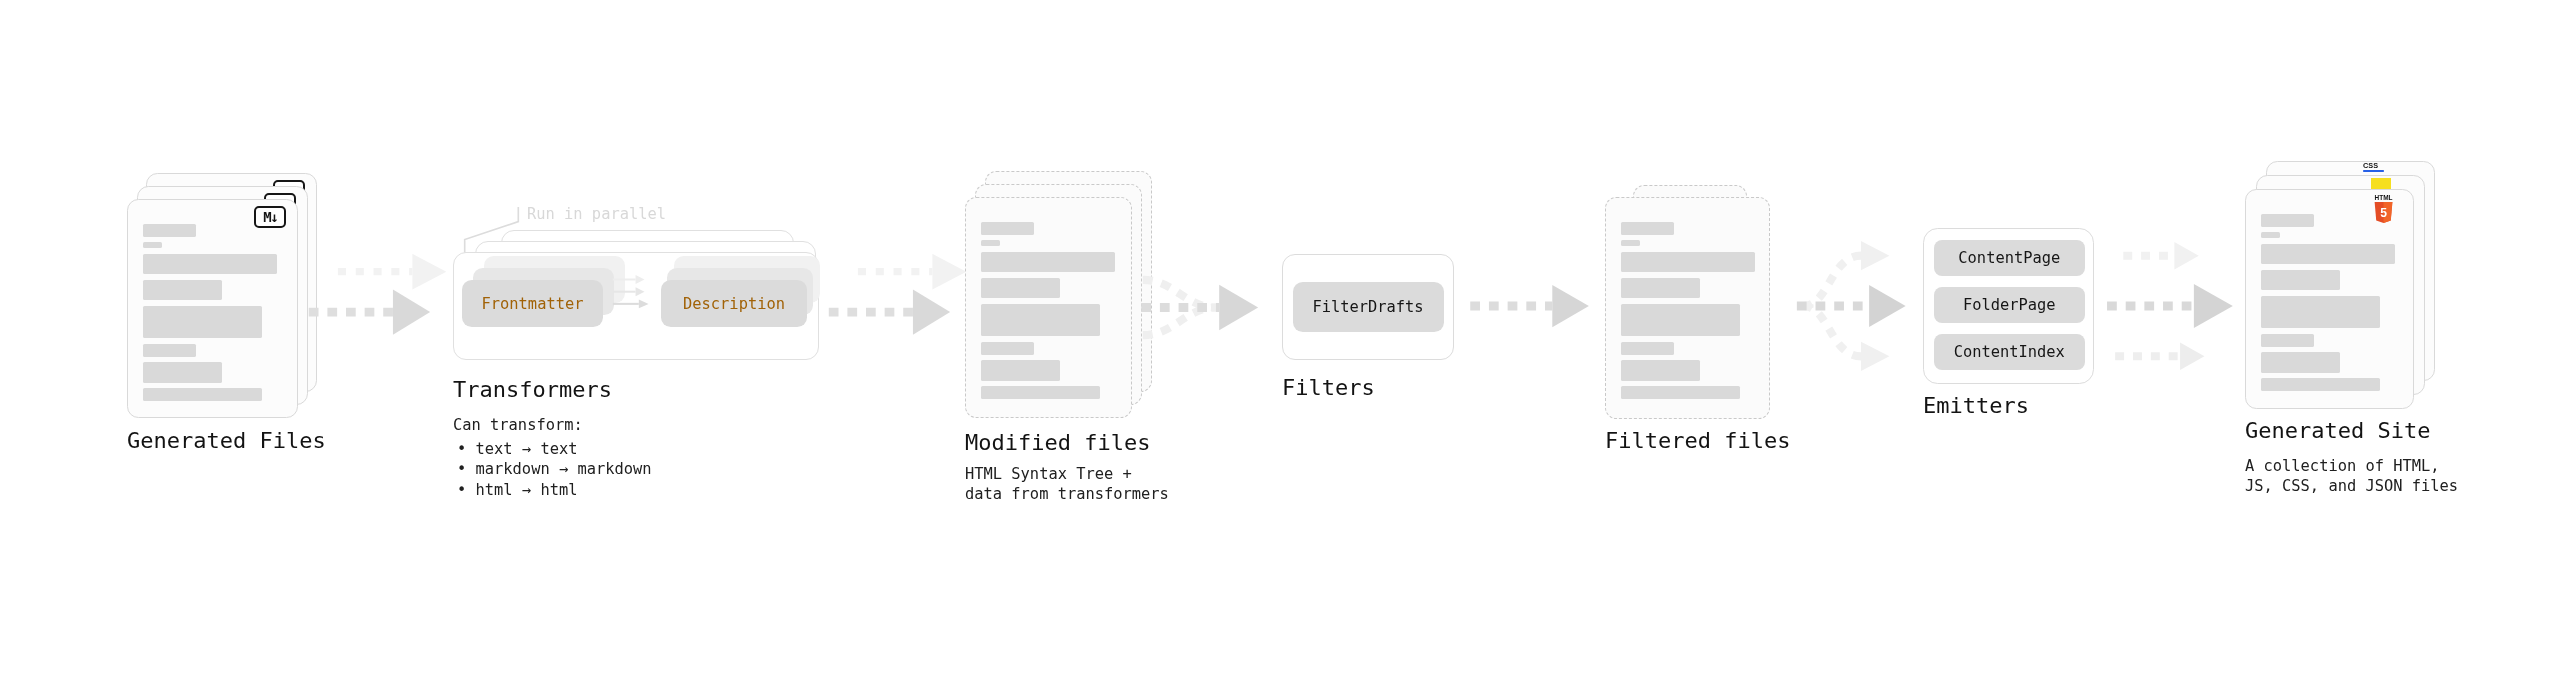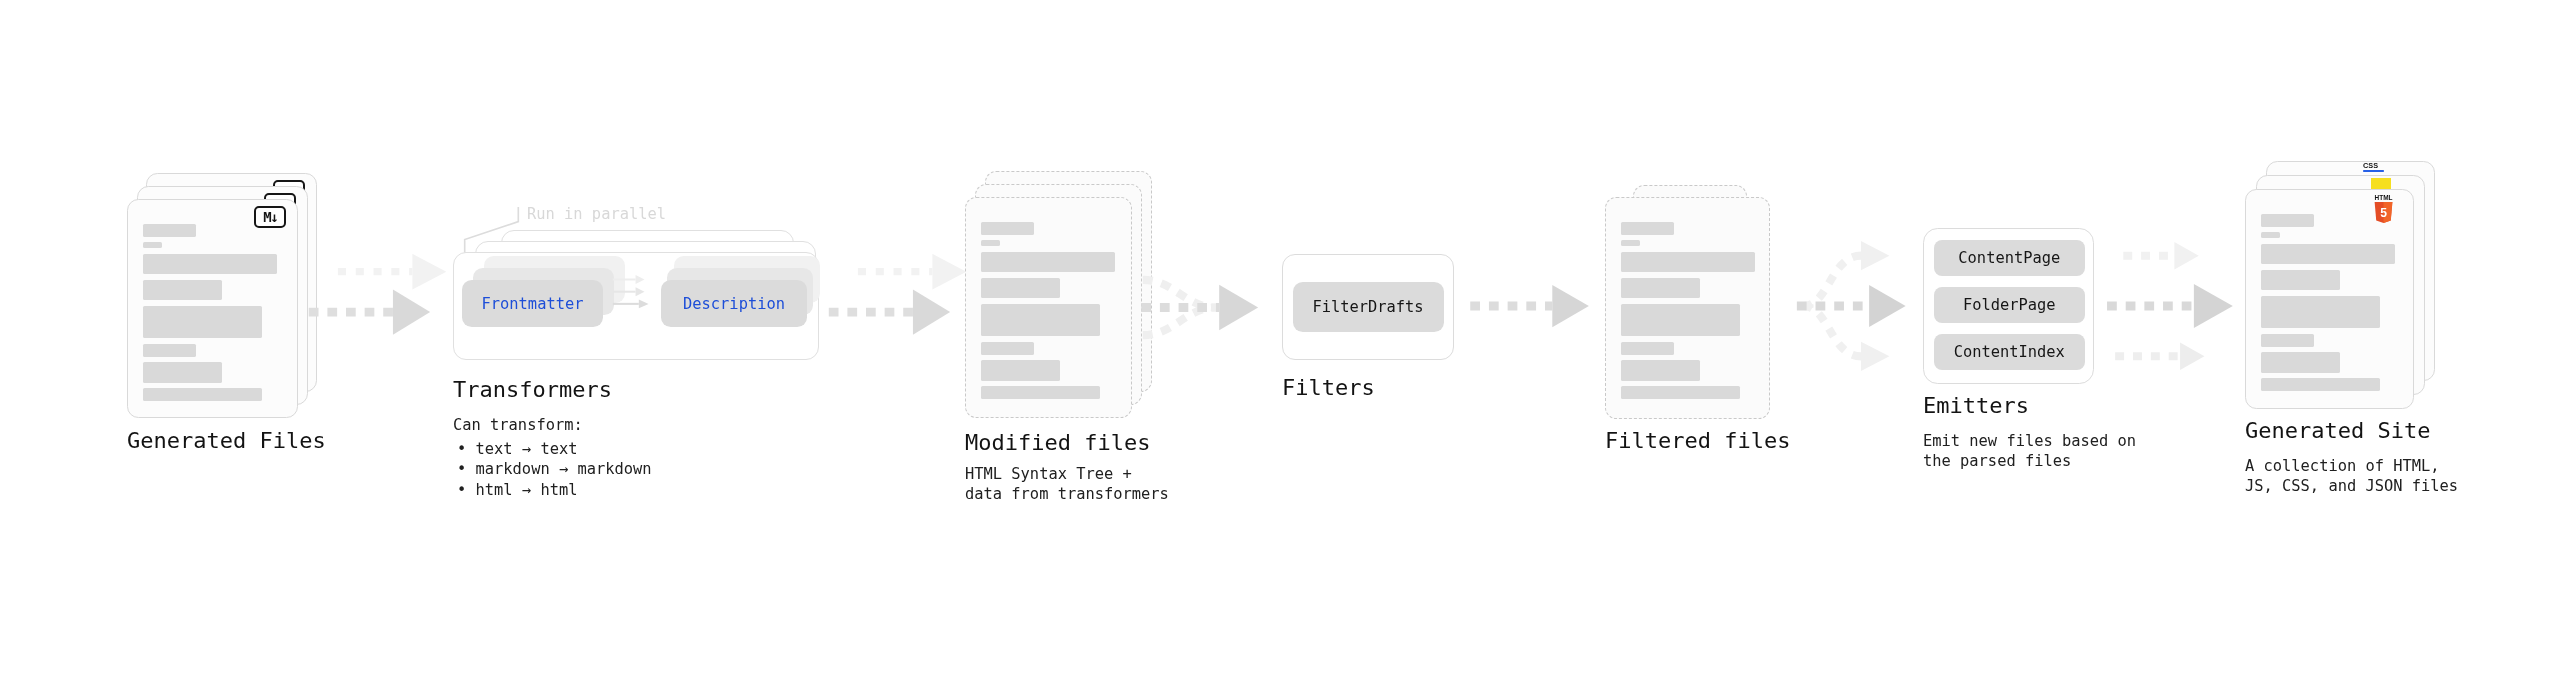--- a/index.html
+++ b/index.html
@@ -18,21 +18,21 @@
   
   .md-badge{
     position:absolute;top:5.7px;right:10.6px;width:32.5px;height:22px;background:#fff;
     border:2.4px solid #161616;border-radius:4.9px;display:flex;align-items:center;justify-content:center;
     font-weight:bold;font-size:14px;letter-spacing:-1.6px;color:#161616;box-sizing:border-box;
   }
   
   .tbox{position:absolute;background:#ffffff;border:1.6px solid #e0e0e0;border-radius:13px;box-sizing:border-box;}
   .pill{
     position:absolute;background:#dbdbdb;border-radius:9.8px;display:flex;align-items:center;justify-content:center;
-    font-size:15.4px;color:#1d4ed8;white-space:nowrap;
+    font-size:15.4px;color:#a16207;white-space:nowrap;
   }
   .pill.g1{background:#e7e7e7;}
   .pill.g2{background:#f1f1f1;}
   
   .h1{position:absolute;font-size:22px;font-weight:500;color:#131313;white-space:nowrap;}
   .body-text{position:absolute;font-size:15.4px;line-height:20.3px;color:#202020;white-space:nowrap;}
   .annotation{position:absolute;font-size:15.4px;color:#d8d8d8;white-space:nowrap;}
   
   .ebox{position:absolute;background:#fff;border:1.6px solid #dcdcdc;border-radius:14.6px;box-sizing:border-box;}
   .epill{
@@ -189,24 +189,20 @@
     <line x1="6" y1="80" x2="95" y2="80" stroke="#d9d9d9" stroke-width="11" stroke-dasharray="12 11"></line>
     <polygon points="95,54 95,106 140,80" fill="#d3d3d3"></polygon>
   </svg>
 
   <div class="ebox" style="left:1923px;top:228px;width:171px;height:156px;">
     <div class="epill" style="top:10.6px;">ContentPage</div>
     <div class="epill" style="top:58px;">FolderPage</div>
     <div class="epill" style="top:105px;">ContentIndex</div>
   </div>
   <div class="h1" style="left:1923px;top:393px;">Emitters</div>
-  <div class="body-text" style="left:1923px;top:431px;">
-    <div>Emit new files based on</div>
-    <div>the parsed files</div>
-  </div>
 
   <svg style="left:2103px;top:241px;" width="142" height="130" viewBox="0 0 175 160">
     <line x1="25" y1="18" x2="88" y2="18" stroke="#f1f1f1" stroke-width="10" stroke-dasharray="11 11"></line>
     <polygon points="88,1 88,35 118,18" fill="#f1f1f1"></polygon>
     <line x1="5" y1="80" x2="112" y2="80" stroke="#d9d9d9" stroke-width="11" stroke-dasharray="12 11"></line>
     <polygon points="112,53 112,107 160,80" fill="#d4d4d4"></polygon>
     <line x1="15" y1="142" x2="95" y2="142" stroke="#eeeeee" stroke-width="10" stroke-dasharray="11 11"></line>
     <polygon points="95,125 95,159 125,142" fill="#ededed"></polygon>
   </svg>
 

